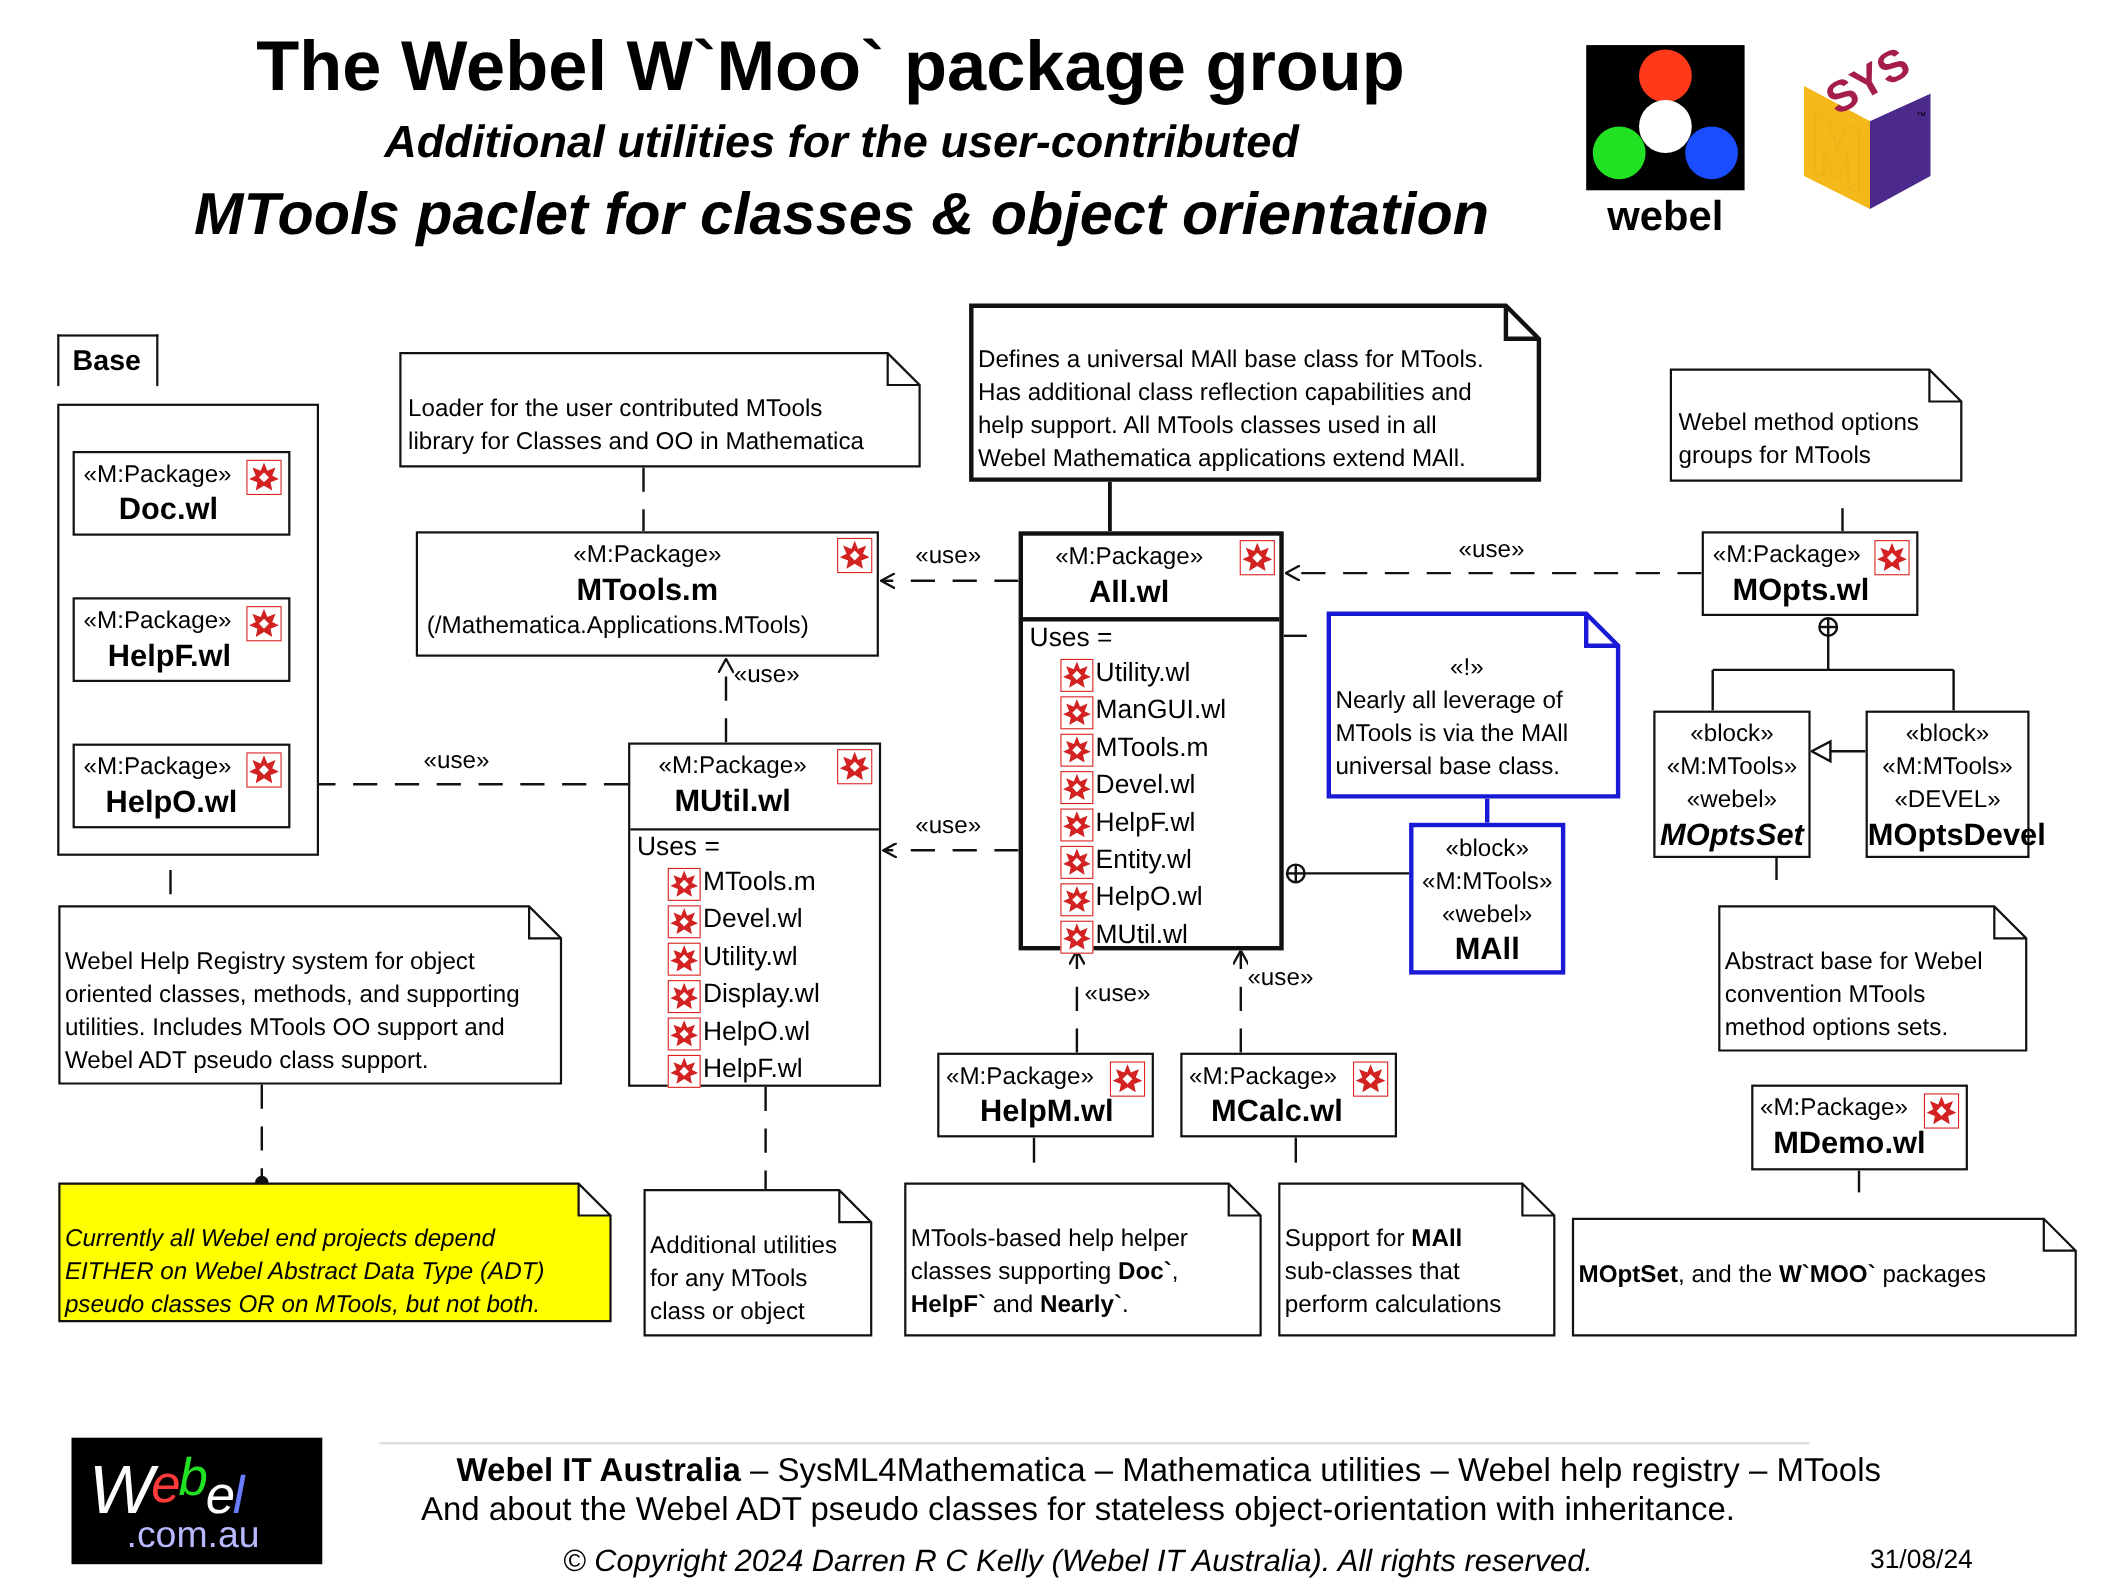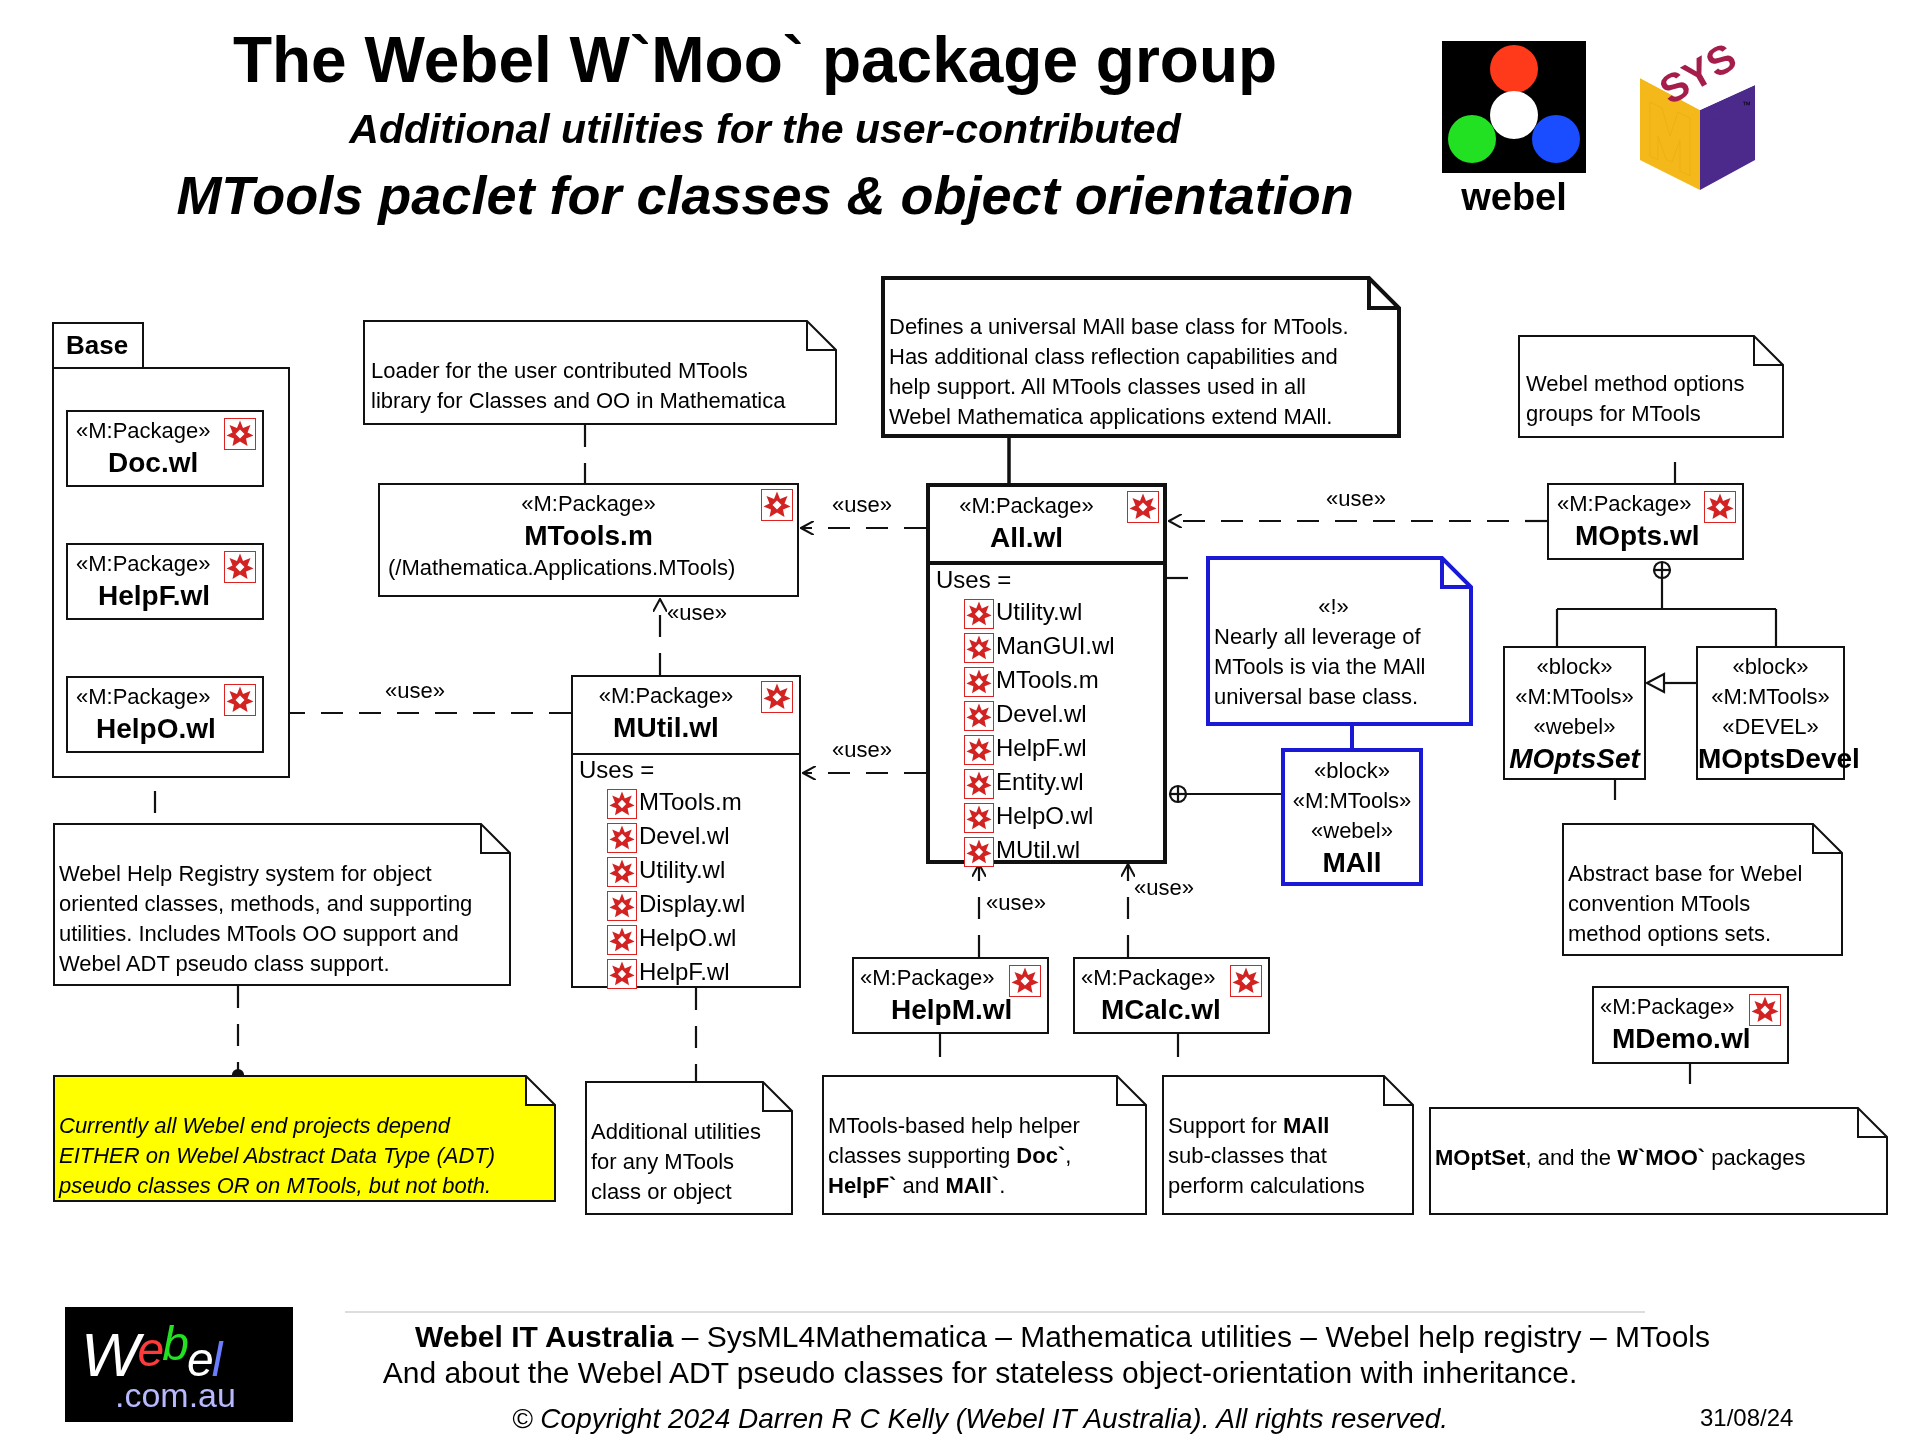--- a/index.html
+++ b/index.html
@@ -142,21 +142,21 @@
 <span class="lbl" style="left:160px; top:497px;">«use»</span>
 <span class="lbl" style="left:178px; top:626px;">«use»</span>
 <span class="lbl" style="left:385px; top:678px;">«use»</span>
 <span class="lbl" style="left:667px; top:600px;">«use»</span>
 <span class="lbl" style="left:832px; top:492px;">«use»</span>
 <span class="lbl" style="left:832px; top:737px;">«use»</span>
 <span class="lbl" style="left:1326px; top:486px;">«use»</span>
 <span class="lbl" style="left:986px; top:890px;">«use»</span>
 <span class="lbl" style="left:1134px; top:875px;">«use»</span>
 
-<div class="box" style="left:52px; top:322px; width:92px; height:47px; border-bottom:none;">
+<div class="box" style="left:52px; top:304px; width:92px; height:47px; border-bottom:none;">
   <div style="font-size:26px; font-weight:bold; padding:6px 0 0 12px;">Base</div>
 </div>
 <div class="box" style="left:52px; top:367px; width:238px; height:411px;"></div>
 
 <div class="box" style="left:66px; top:410px; width:198px; height:77px;">
   <div class="stereo" style="text-align:left; padding:4px 0 0 8px;">«M:Package»</div>
   <div class="pname" style="text-align:left; padding-left:40px;">Doc.wl</div>
   <span class="mic" style="right:6px; top:6px; width:32px; height:32px;">
       <svg viewBox="0 0 20 20">
         <polygon points="10,1 12,6 17,4 15,9 19,11 14,13 15,18 10,15 5,18 6,13 1,11 5,9 3,4 8,6" fill="#d22222"></polygon>
@@ -263,21 +263,21 @@
   </div>
 </div>
 
 <div class="note" style="left:822px; top:1075px; width:325px; height:140px;">
   <svg class="frame" viewBox="0 0 325 140" preserveAspectRatio="none">
       <path d="M1,1 L295,1 L324,30 L324,139 L1,139 Z M295,1 L295,30 L324,30" fill="#fff" stroke="#111" stroke-width="2"></path>
     </svg>
   <div class="txt" style="padding:36px 0 0 6px;">
     <div>MTools-based help helper</div>
     <div><span>classes supporting </span><b>Doc`</b><span>,</span></div>
-    <div><b>HelpF`</b><span> and </span><b>MAll`</b><span>.</span></div>
+    <div><b>HelpF`</b><span> and </span><b>Nearly`</b><span>.</span></div>
   </div>
 </div>
 
 <div class="note" style="left:1162px; top:1075px; width:252px; height:140px;">
   <svg class="frame" viewBox="0 0 252 140" preserveAspectRatio="none">
       <path d="M1,1 L222,1 L251,30 L251,139 L1,139 Z M222,1 L222,30 L251,30" fill="#fff" stroke="#111" stroke-width="2"></path>
     </svg>
   <div class="txt" style="padding:36px 0 0 6px;">
     <div><span>Support for </span><b>MAll</b></div>
     <div>sub-classes that</div>

